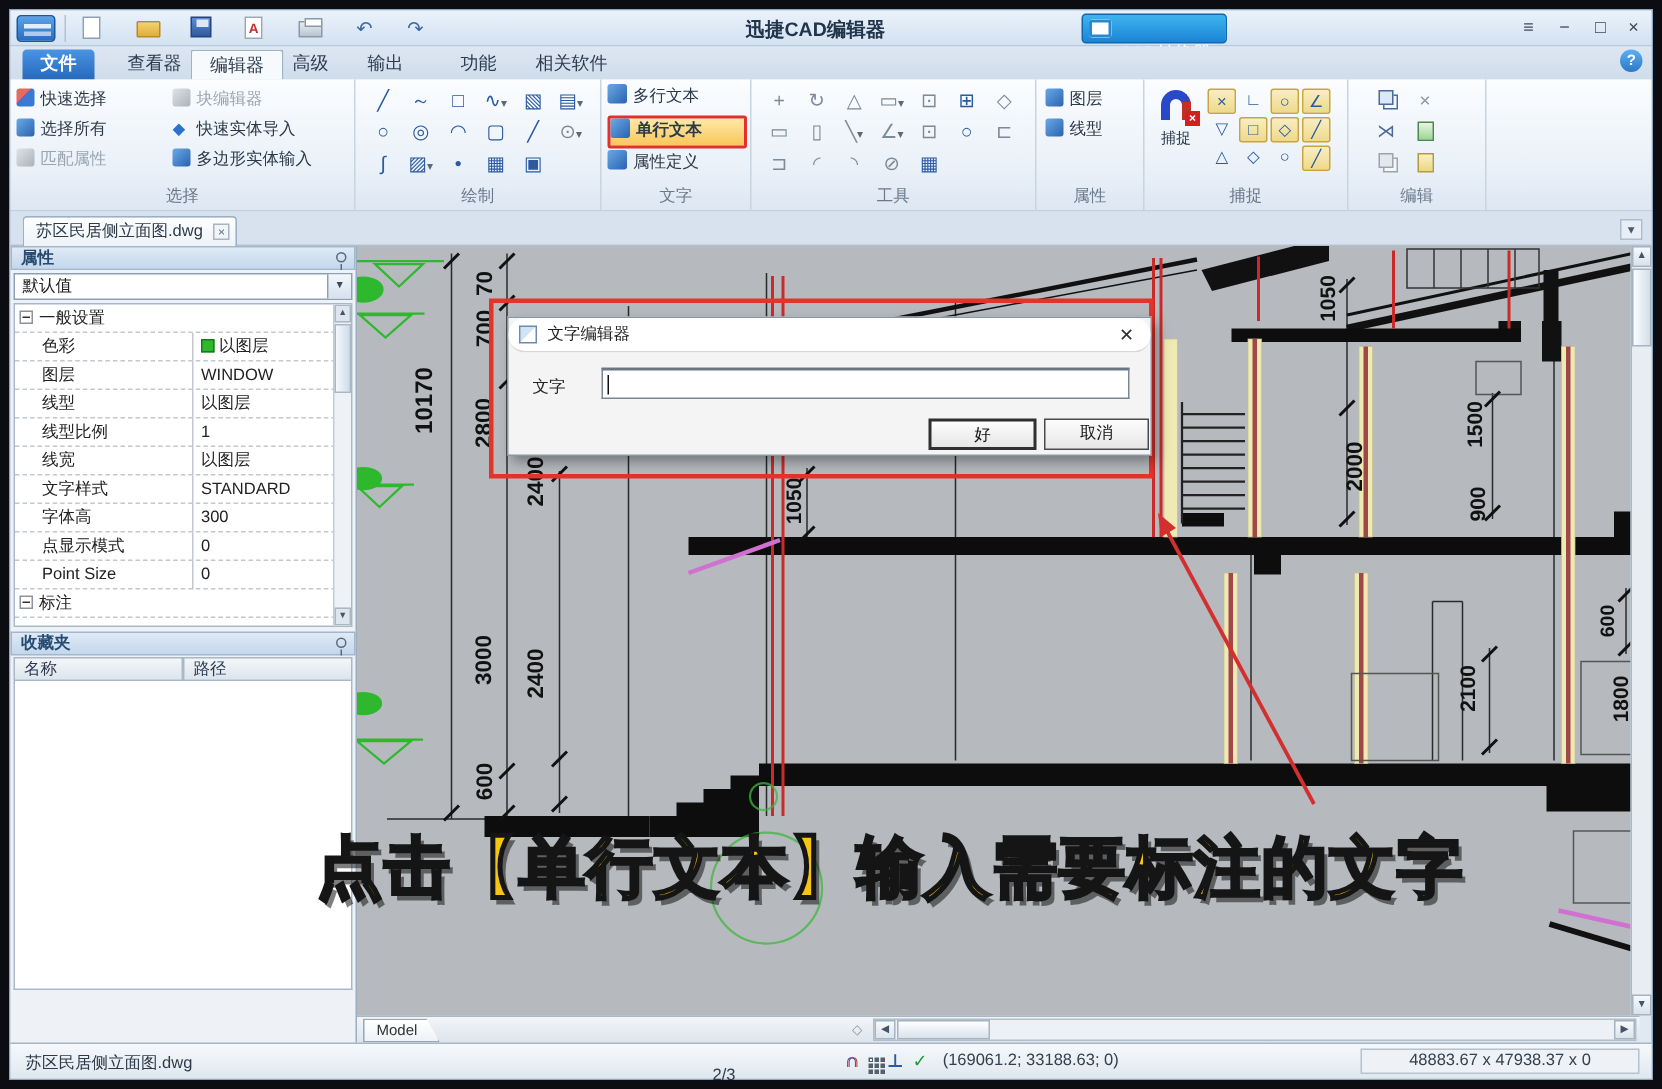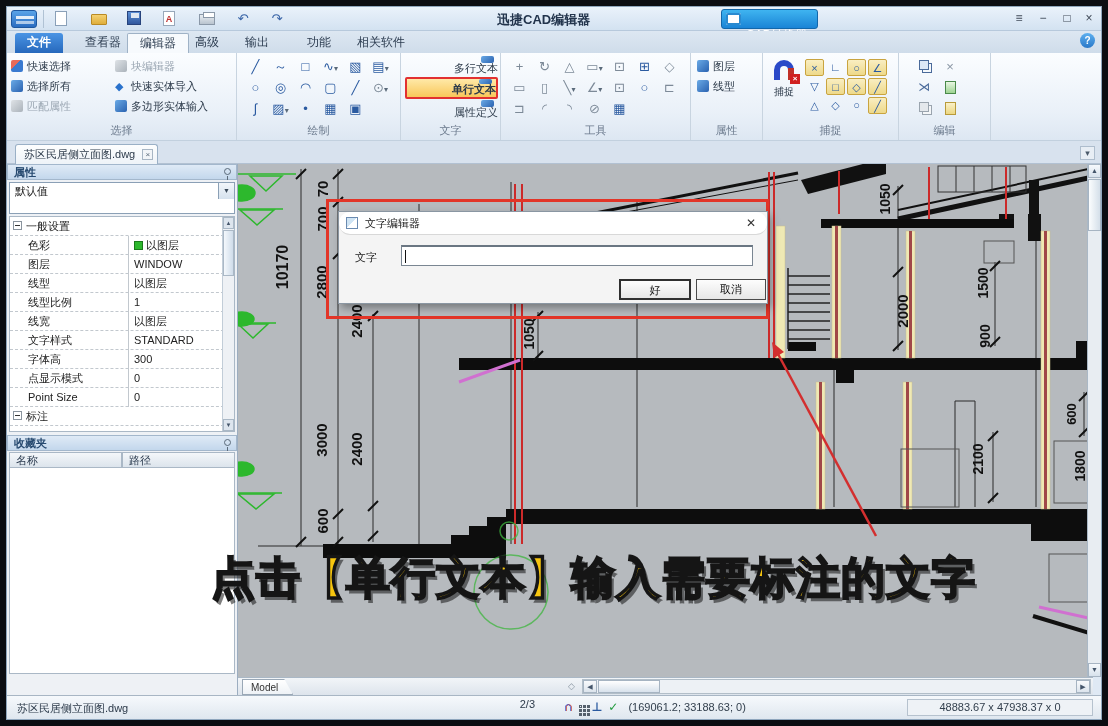--- a/index.html
+++ b/index.html
@@ -45,21 +45,21 @@
   .ic-b{background:linear-gradient(135deg,#6aaae6,#2a62b0);}
   .ic-m{background:linear-gradient(135deg,#e86a5a 40%,#3a7ad0 40%);}
   .ic-gy{background:linear-gradient(135deg,#dfe3e7,#aab2ba);}
   .ic-dia{background:none;color:#2a72cc;font-size:11px;line-height:12px;border-radius:0;}
   .g-draw{width:164px;}
   .cellgrid{display:grid;padding:1px 0 0 6px;}
   .dgrid{grid-template-columns:repeat(6,25px);grid-auto-rows:21px;}
   .cell{font-size:13px;color:#2a5aa0;text-align:center;line-height:20px;cursor:pointer;}
   .cell small{font-size:8px;color:#5a6a7a;}
   .g-text{width:100px;}
-  .trow{display:flex;align-items:flex-end;height:20px;margin:0 2px 1px 4px;font-size:11px;color:#2c3a4a;cursor:pointer;white-space:nowrap;flex-direction:column;}
+  .trow{display:flex;align-items:flex-start;height:20px;margin:0 2px 1px 4px;font-size:11px;color:#2c3a4a;cursor:pointer;white-space:nowrap;}
   .trow .ic{width:13px;height:13px;}
   .trow.hl{background:linear-gradient(#ffe9a8,#f8c75a);border:2px solid #e23030;border-radius:2px;height:22px;font-weight:bold;}
   .g-tools{width:190px;}
   .tgrid{grid-template-columns:repeat(7,25px);grid-auto-rows:21px;}
   .cell.gy{color:#7d8a98;}
   .g-props{width:72px;}
   .pitem{font-size:11px;color:#2c3a4a;line-height:20px;padding-left:6px;white-space:nowrap;cursor:pointer;}
   .g-snap{width:136px;display:flex;}
   .snapbig{width:42px;text-align:center;cursor:pointer;padding-top:4px;}
   .magnet{position:relative;width:24px;height:22px;margin:0 auto;}
@@ -84,21 +84,21 @@
   .tabstrip{position:absolute;left:0;top:134px;width:100%;height:23px;background:#d8e2ee;border-bottom:1px solid #b2c1d2;}
   .doctab{position:absolute;left:8px;top:3px;height:20px;background:linear-gradient(#fdfefe,#eef3f8);border:1px solid #9ab0c6;border-bottom:none;border-radius:3px 3px 0 0;font-size:11px;color:#2c3a4a;line-height:18px;padding:0 22px 0 8px;cursor:pointer;}
   .doctab .x{position:absolute;right:4px;top:4px;width:11px;height:11px;border:1px solid #a8b6c4;background:#f2f5f8;font-size:8px;line-height:9px;text-align:center;color:#5a6a7a;cursor:pointer;}
   .strip-chev{position:absolute;right:6px;top:5px;width:15px;height:14px;background:#e8eef5;border:1px solid #aebdcd;font-size:9px;line-height:12px;text-align:center;color:#4a5a6a;cursor:pointer;}
 
   
   .leftpanel{position:absolute;left:0;top:157px;width:231px;height:531px;background:#eef1f5;border-right:1px solid #9cadc0;}
   .phead{position:relative;height:16px;background:linear-gradient(#dcead8;#fff);background:linear-gradient(#dfeaf6,#c3d7ec);border:1px solid #a3b7cc;font-size:11px;font-weight:bold;color:#274a70;line-height:14px;padding-left:6px;}
   .pin{position:absolute;right:5px;top:3px;width:7px;height:7px;border:1px solid #5a6a7a;border-radius:50%;}
   .pin::after{content:"";position:absolute;left:2px;top:7px;width:1px;height:4px;background:#5a6a7a;}
-  .preset{position:relative;margin:2px 2px;height:32px;background:#fff;border:1px solid #8ba0b6;font-size:11px;line-height:16px;padding-left:5px;color:#222;cursor:pointer;}
+  .preset{position:relative;margin:2px 2px;height:18px;background:#fff;border:1px solid #8ba0b6;font-size:11px;line-height:16px;padding-left:5px;color:#222;cursor:pointer;}
   .preset .db{position:absolute;right:0;top:0;width:16px;height:16px;background:linear-gradient(#f2f6fa,#d6e2ee);border-left:1px solid #8ba0b6;text-align:center;font-size:7px;line-height:15px;color:#3a4a5a;}
   .pgrid{position:relative;margin:0 2px;background:#fff;border:1px solid #aab8c6;height:216px;overflow:hidden;}
   .prow{position:relative;height:19px;border-bottom:1px dashed #c2c8ce;font-size:11px;color:#222;line-height:18px;}
   .prow .nm{position:absolute;left:18px;top:0;}
   .prow .vl{position:absolute;left:118px;top:0;right:12px;border-left:1px solid #c2c8ce;padding-left:5px;height:19px;}
   .prow.grph .nm{left:16px;font-weight:normal;}
   .minusbox{position:absolute;left:3px;top:4px;width:9px;height:9px;border:1px solid #8a949e;background:#fff;}
   .minusbox::after{content:"";position:absolute;left:1px;top:3px;width:5px;height:1px;background:#333;}
   .swatch{display:inline-block;width:9px;height:9px;background:#2db82d;border:1px solid #1a7a1a;margin:0 3px -1px 0;}
   .gsb{position:absolute;right:0;top:0;width:12px;height:100%;background:#eef1f5;border-left:1px solid #c2cdd8;}
@@ -119,21 +119,21 @@
   .modelstrip{position:absolute;left:231px;top:670px;width:855px;height:18px;background:linear-gradient(#f2f5f8,#dde4ec);border-top:1px solid #aab8c6;}
   .modeltab{position:absolute;left:4px;top:1px;height:16px;padding:0 14px 0 8px;background:linear-gradient(#fff,#eef2f6);border:1px solid #9aa8b6;font-size:10px;line-height:15px;color:#333;clip-path:polygon(0 0,calc(100% - 9px) 0,100% 100%,0 100%);cursor:pointer;}
   .hs-collapse{position:absolute;left:330px;top:3px;font-size:9px;color:#8a96a2;}
   .hscroll{position:absolute;left:344px;top:1px;right:2px;height:15px;background:#edf1f5;border:1px solid #b2bec8;}
   .hscroll .a{position:absolute;top:0;width:14px;height:13px;background:linear-gradient(#f8fafc,#dce4ec);border:1px solid #a6b4c2;text-align:center;font-size:7px;line-height:12px;color:#44556a;}
   .hscroll .thumb{position:absolute;left:15px;top:0;width:62px;height:13px;background:linear-gradient(#fff,#d8e2ec);border:1px solid #a6b4c2;}
 
   
   .statusbar{position:absolute;left:0;top:688px;width:100%;height:24px;background:linear-gradient(#f6f9fc,#dfe7ef);border-top:1px solid #a8b6c4;font-size:11px;color:#2c3a4a;}
   .sb-file{position:absolute;left:10px;top:5px;}
-  .sb-page{position:absolute;left:468px;top:2px;width:60px;text-align:right;}
+  .sb-page{position:absolute;left:468px;top:15px;width:60px;text-align:left;}
   .sb-icons{position:absolute;left:556px;top:3px;display:flex;align-items:center;gap:6px;}
   .sb-mag{color:#3346c0;font-weight:bold;font-size:13px;text-shadow:1px 0 #c03028;}
   .sb-grid{width:1px;height:1px;margin:0 4px 0 2px;color:#55606c;box-shadow:0 0 0 1px #55606c,4px 0 0 1px #55606c,8px 0 0 1px #55606c,0 4px 0 1px #55606c,4px 4px 0 1px #55606c,8px 4px 0 1px #55606c,0 8px 0 1px #55606c,4px 8px 0 1px #55606c,8px 8px 0 1px #55606c;}
   .sb-perp{color:#2a5aa0;font-size:12px;font-weight:bold;}
   .sb-check{color:#1e9a3a;font-size:12px;font-weight:bold;}
   .sb-coords{margin-left:4px;color:#33404e;}
   .sb-extent{position:absolute;right:8px;top:3px;width:186px;height:17px;border:1px solid #b6c2ce;background:#eef2f6;text-align:center;line-height:15px;color:#33404e;}
 
   
   .redbox{position:absolute;left:319px;top:192px;width:443px;height:120px;border:3px solid #e23528;z-index:5;}

